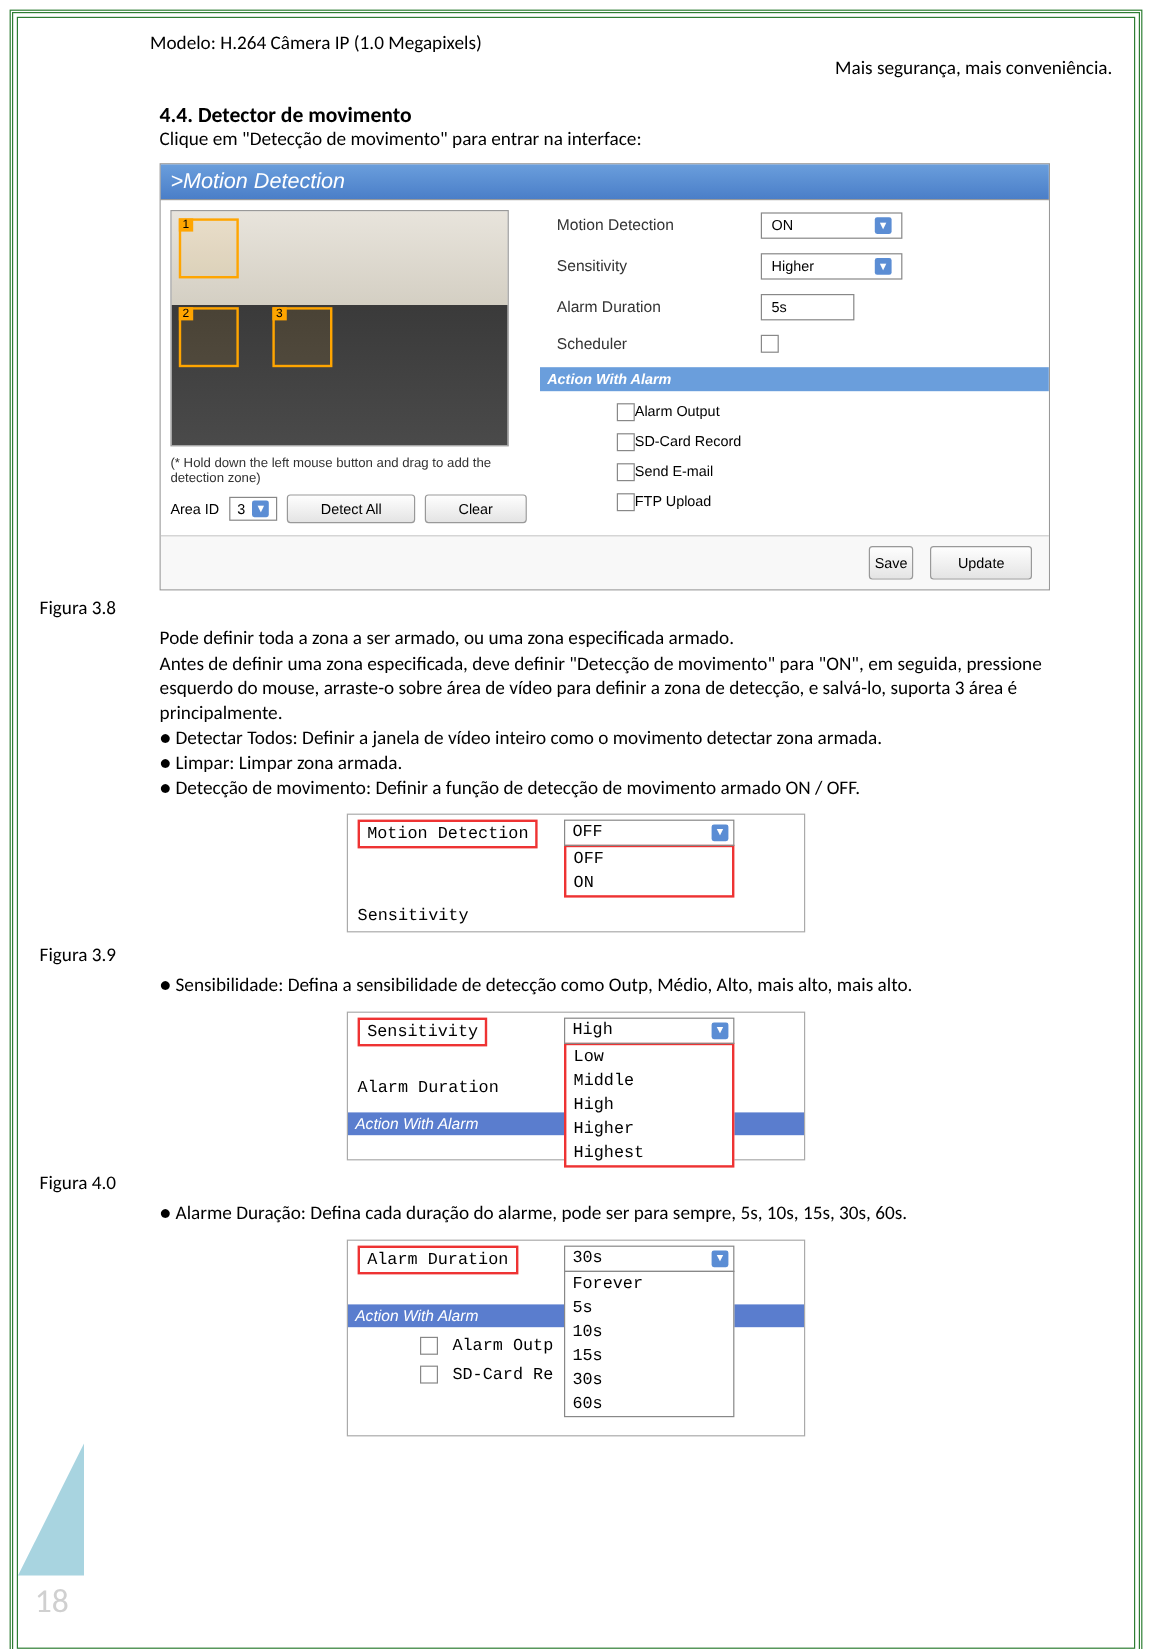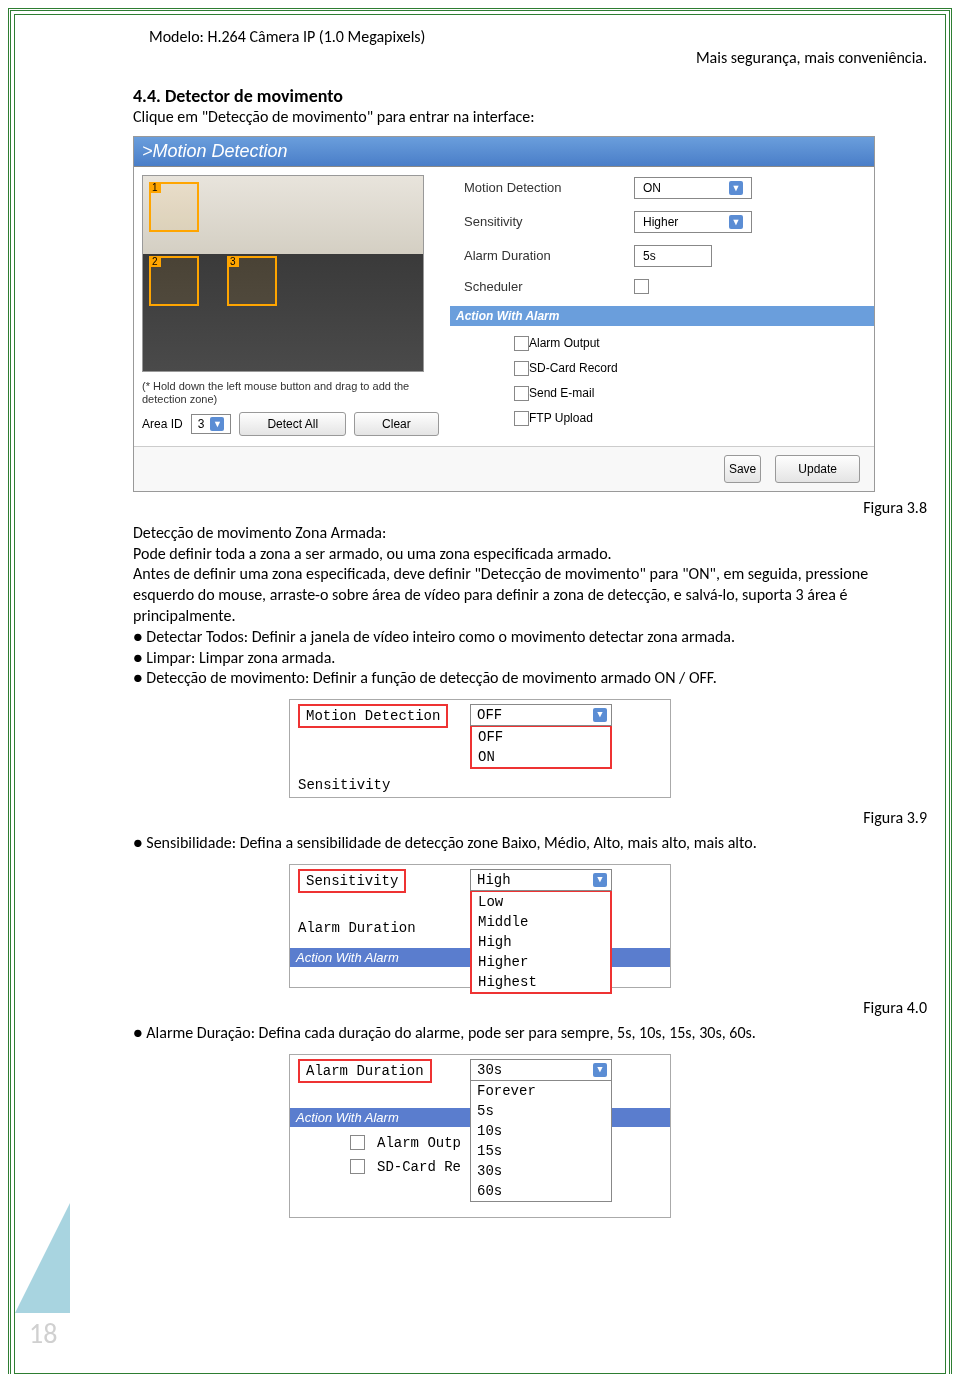--- a/index.html
+++ b/index.html
@@ -19,42 +19,42 @@
   .inner-border {
     border: 1px solid #2e7d32;
     margin: 3px;
     min-height: 1340px;
     padding: 0 18px 18px 18px;
     position: relative;
   }
   .header-line {
     font-size: 16px;
     margin-top: 12px;
-    margin-left: 116px;
+    margin-left: 92px;
   }
   .subheader {
     font-size: 16px;
     margin-left: 240px;
     margin-top: 2px;
     text-align: right;
   }
   .section-title {
     font-weight: bold;
     font-size: 18px;
     margin-top: 18px;
     margin-left: 100px;
   }
   .body-text {
     font-size: 16px;
     margin-left: 100px;
     margin-right: 20px;
     line-height: 1.3;
   }
   .figure-caption {
-    text-align: right;
+    text-align: left;
     font-size: 16px;
     margin: 6px 0;
   }
   
   .screenshot {
     margin: 8px 0 0 100px;
     width: 740px;
     font-family: Arial, sans-serif;
     font-size: 12px;
     border: 1px solid #999;
@@ -341,21 +341,20 @@
         </div>
       </div>
       <div class="btn-row">
         <span class="mini-btn" style="padding:6px 4px">Save</span>
         <span class="mini-btn" style="padding:6px 22px">Update</span>
       </div>
     </div>
 
     <div class="figure-caption">Figura 3.8</div>
 
-    <div class="body-text">Detecção de movimento Zona Armada:</div>
     <div class="body-text">Pode definir toda a zona a ser armado, ou uma zona especificada armado.</div>
     <div class="body-text">Antes de definir uma zona especificada, deve definir "Detecção de movimento" para "ON", em seguida, pressione esquerdo do mouse, arraste-o sobre área de vídeo para definir a zona de detecção, e salvá-lo, suporta 3 área é principalmente.</div>
     <div class="body-text">● Detectar Todos: Definir a janela de vídeo inteiro como o movimento detectar zona armada.</div>
     <div class="body-text">● Limpar: Limpar zona armada.</div>
     <div class="body-text">● Detecção de movimento: Definir a função de detecção de movimento armado ON / OFF.</div>
 
     <div class="small-shot ss1">
       <div class="ss-row">
         <div class="ss-label-col"><span class="red-box">Motion Detection</span></div>
         <div>
@@ -368,21 +367,21 @@
             <div>ON</div>
           </div>
         </div>
       </div>
       <div class="ss-row">
         <div class="ss-label-col">Sensitivity</div>
       </div>
     </div>
 
     <div class="figure-caption">Figura 3.9</div>
-    <div class="body-text">● Sensibilidade: Defina a sensibilidade de detecção zone Baixo, Médio, Alto, mais alto, mais alto.</div>
+    <div class="body-text">● Sensibilidade: Defina a sensibilidade de detecção como Outp, Médio, Alto, mais alto, mais alto.</div>
 
     <div class="small-shot ss2">
       <div class="ss-row">
         <div class="ss-label-col"><span class="red-box">Sensitivity</span></div>
         <div>
           <div class="ss-drop">
             <span>High</span>
             <span class="dropdown-arrow">▼</span>
           </div>
           <div class="ss-list" style="margin-top:-1px">

